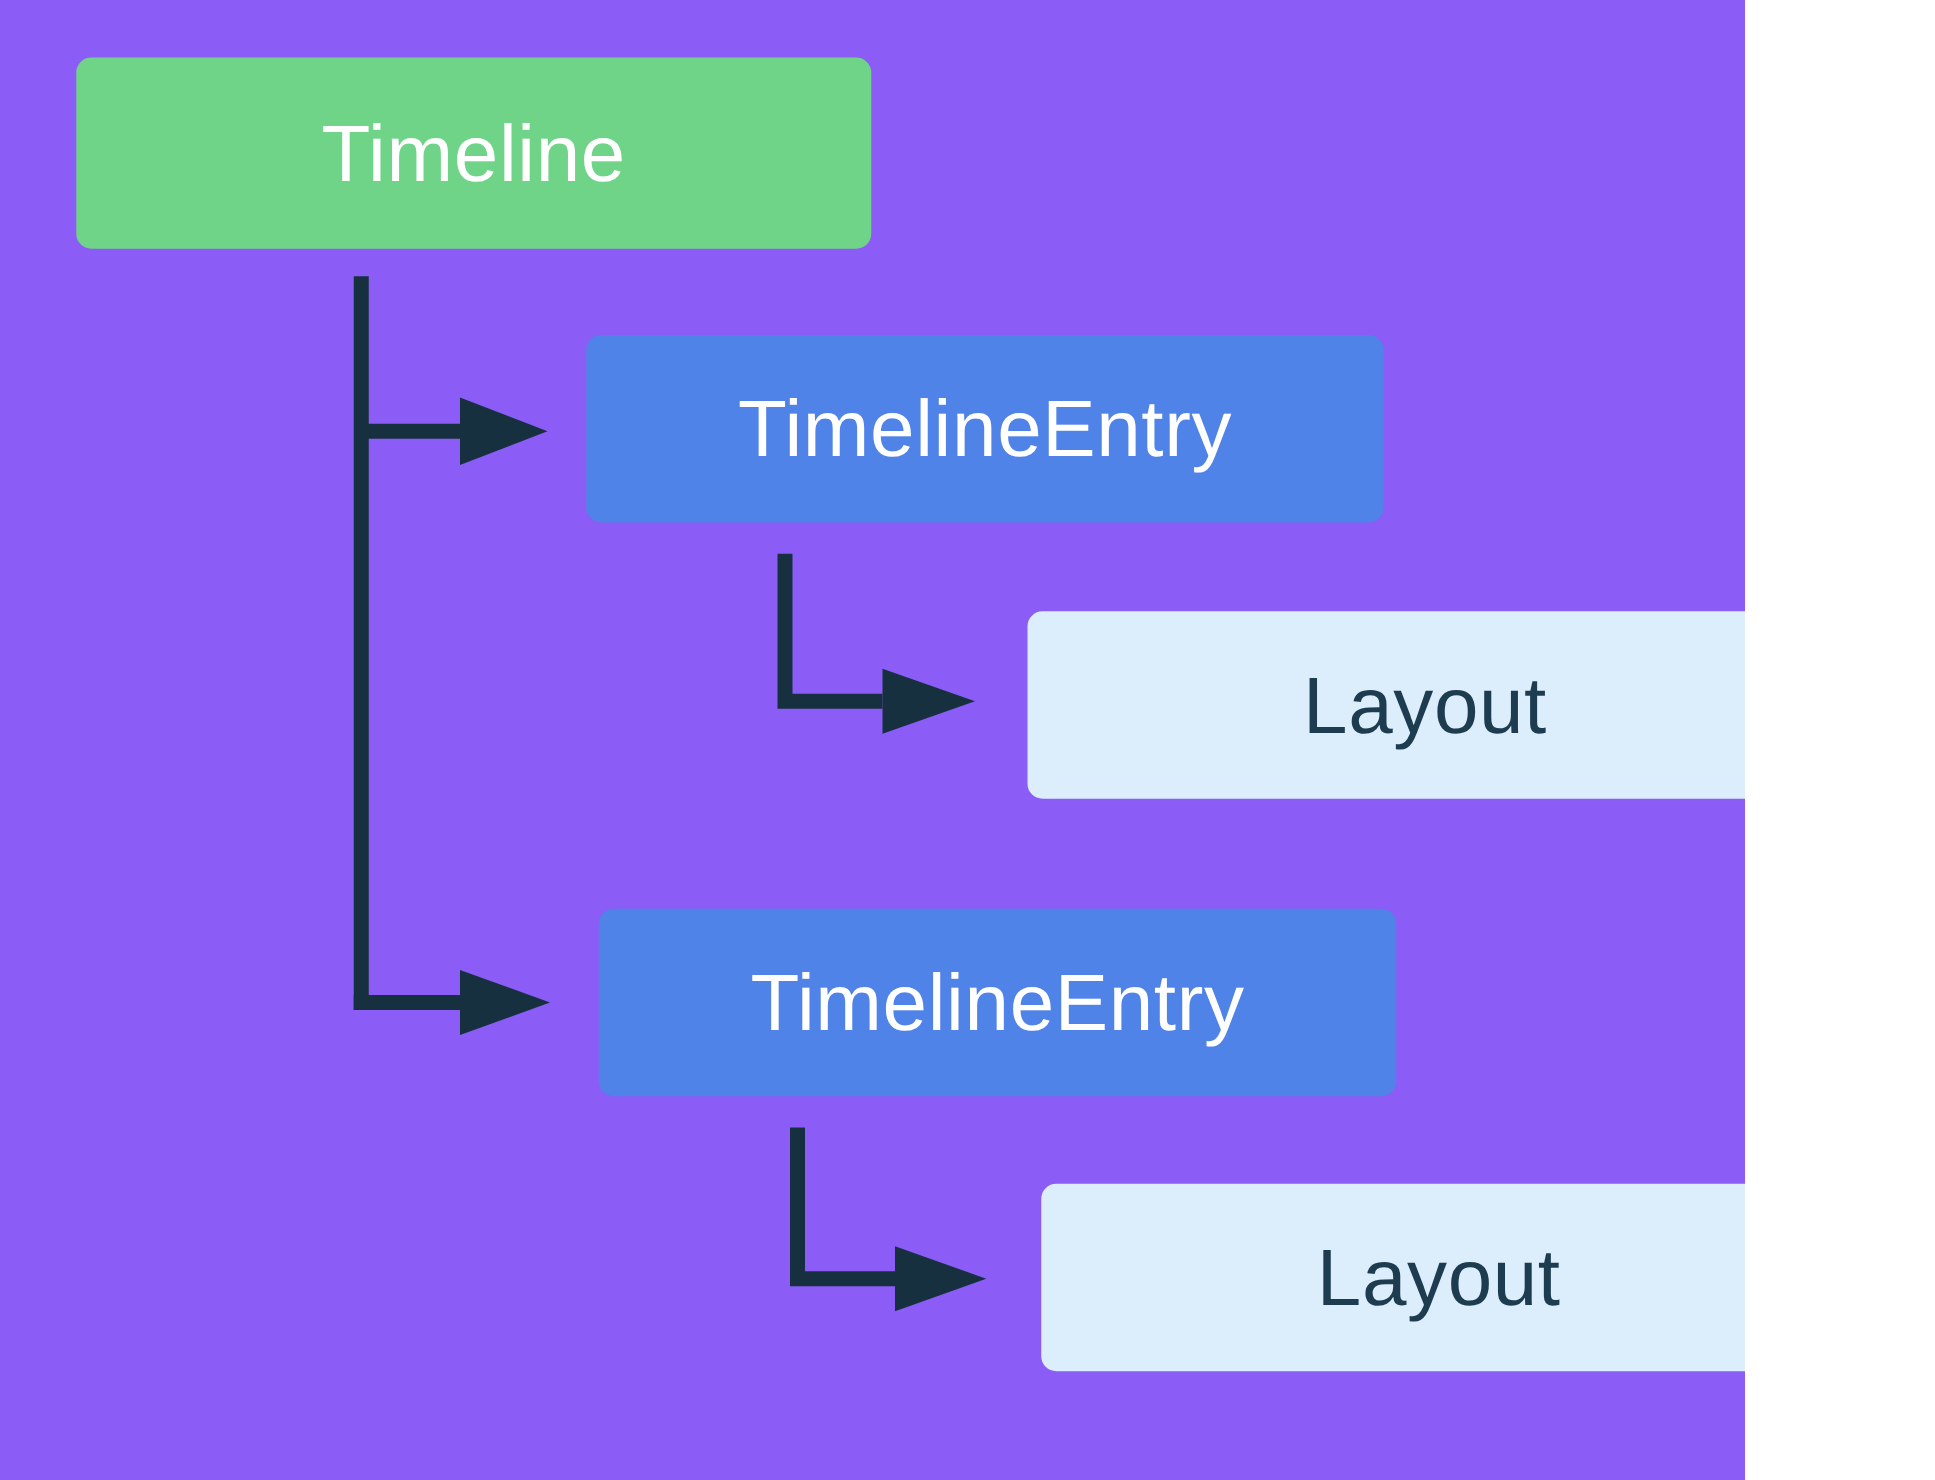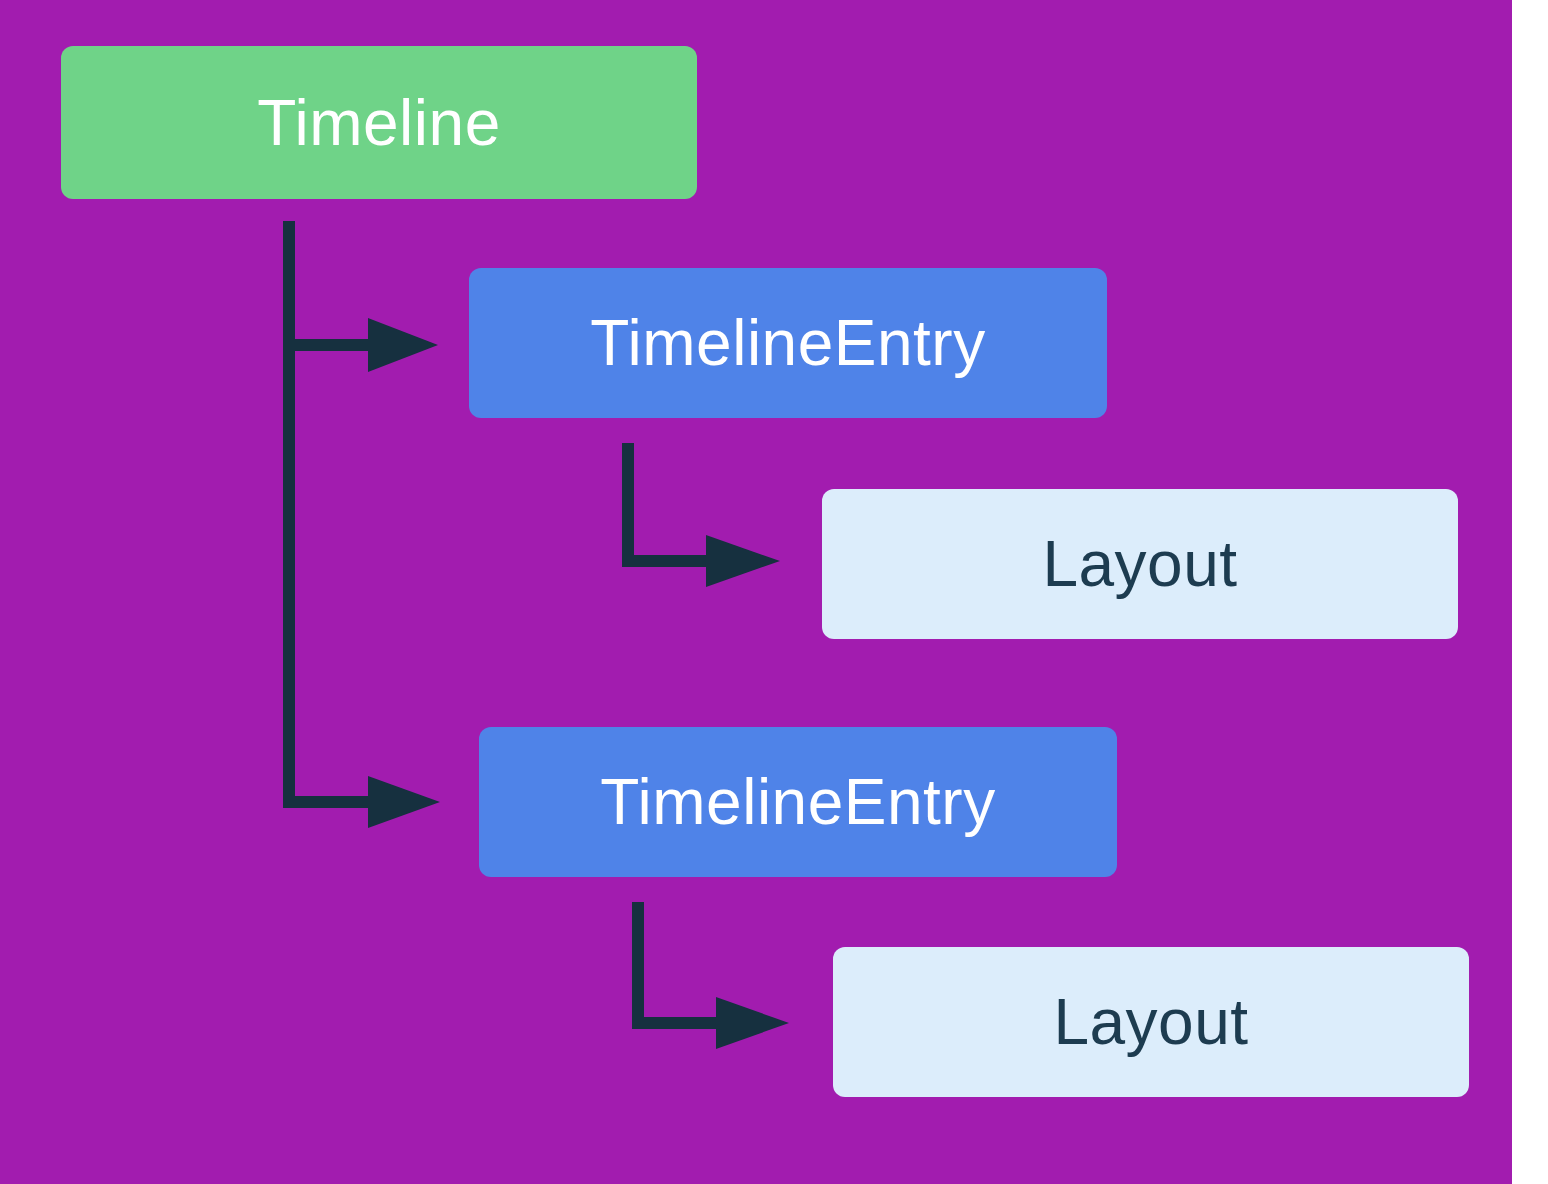--- a/index.html
+++ b/index.html
@@ -3,23 +3,23 @@
 <meta charset="utf-8">
 <style>
   html, body {
     margin: 0;
     padding: 0;
     background: #ffffff;
     font-family: "Liberation Sans", sans-serif;
   }
   .canvas {
     position: relative;
-    width: 1512px;
+    width: 1396px;
     height: 1184px;
-    background: #a21caf;
+    background: #8b5cf6;
     overflow: hidden;
   }
   .edges-layer {
     position: absolute;
     left: 0;
     top: 0;
     width: 1548px;
     height: 1184px;
     pointer-events: none;
   }

